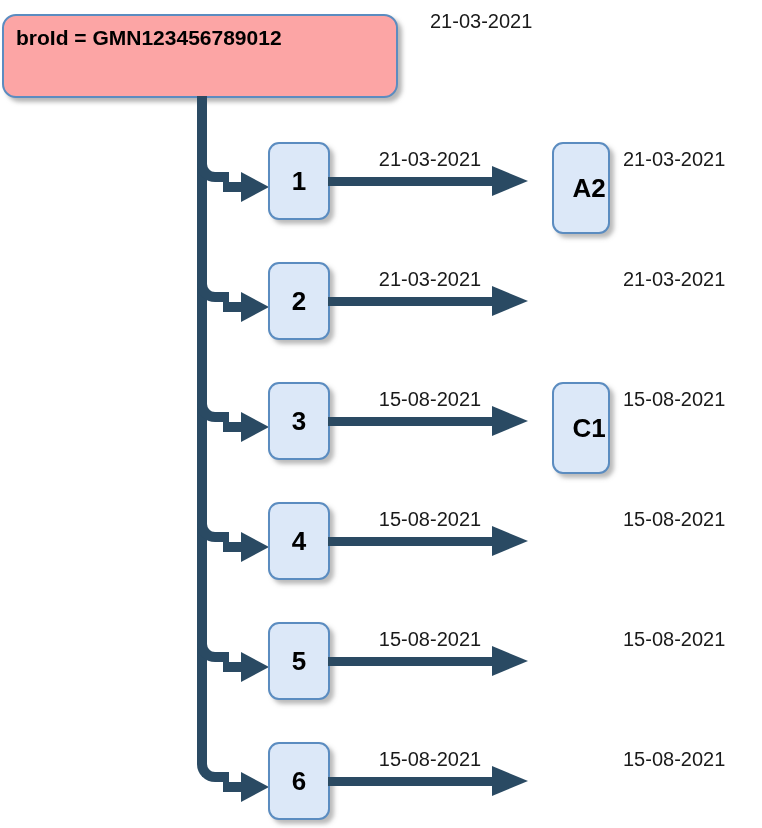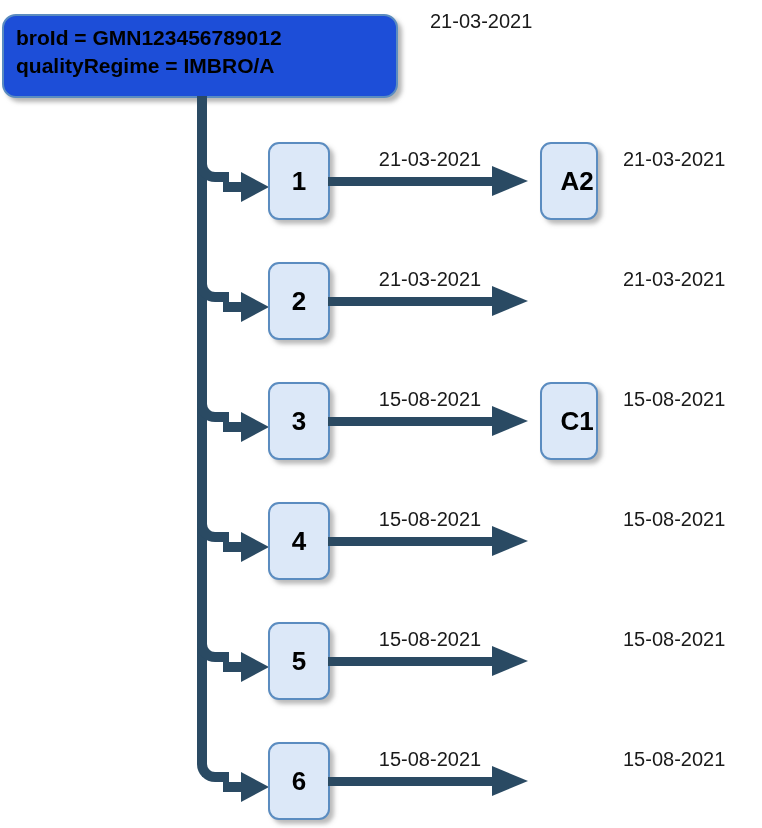--- a/index.html
+++ b/index.html
@@ -18,21 +18,21 @@
     background: #ffffff;
   }
 
   
   .root-box {
     position: absolute;
     left: 2px;
     top: 14px;
     width: 396px;
     height: 84px;
-    background: #1d4ed8;
+    background: #fca5a5;
     border: 2px solid #5b8cc0;
     border-radius: 14px;
     box-sizing: border-box;
     box-shadow: 4px 4px 4px rgba(120,120,120,0.55);
     padding: 8px 22px 0 12px;
   }
   .root-line {
     font-size: 21px;
     font-weight: bold;
     color: #000000;
@@ -106,21 +106,21 @@
     box-sizing: border-box;
     box-shadow: 4px 4px 4px rgba(120,120,120,0.5);
     display: flex;
     align-items: center;
     justify-content: center;
     font-size: 26px;
     font-weight: bold;
     color: #000000;
   }
   .node.left  { width: 62px;  height: 78px; left: 268px; }
-  .node.right { width: 58px;  height: 78px; left: 540px; padding-left: 16px; }
+  .node.right { width: 58px;  height: 92px; left: 552px; padding-left: 16px; }
 
   
   .conn {
     position: absolute;
     left: 328px;
     width: 168px;
     height: 9px;
     background: #2a4a63;
   }
   .conn-head {
@@ -151,21 +151,20 @@
     white-space: nowrap;
   }
 </style>
 </head>
 <body>
 
 <div id="canvas">
 
   <div class="root-box">
     <div class="root-line">broId = GMN123456789012</div>
-    <div class="root-line">qualityRegime = IMBRO/A</div>
   </div>
 
   <div class="top-date">21-03-2021</div>
 
   <div class="trunk"></div>
 
   <div class="branch" style="top:148px">
     <div class="elbow"></div>
     <div class="stem"></div>
     <div class="head"></div>

